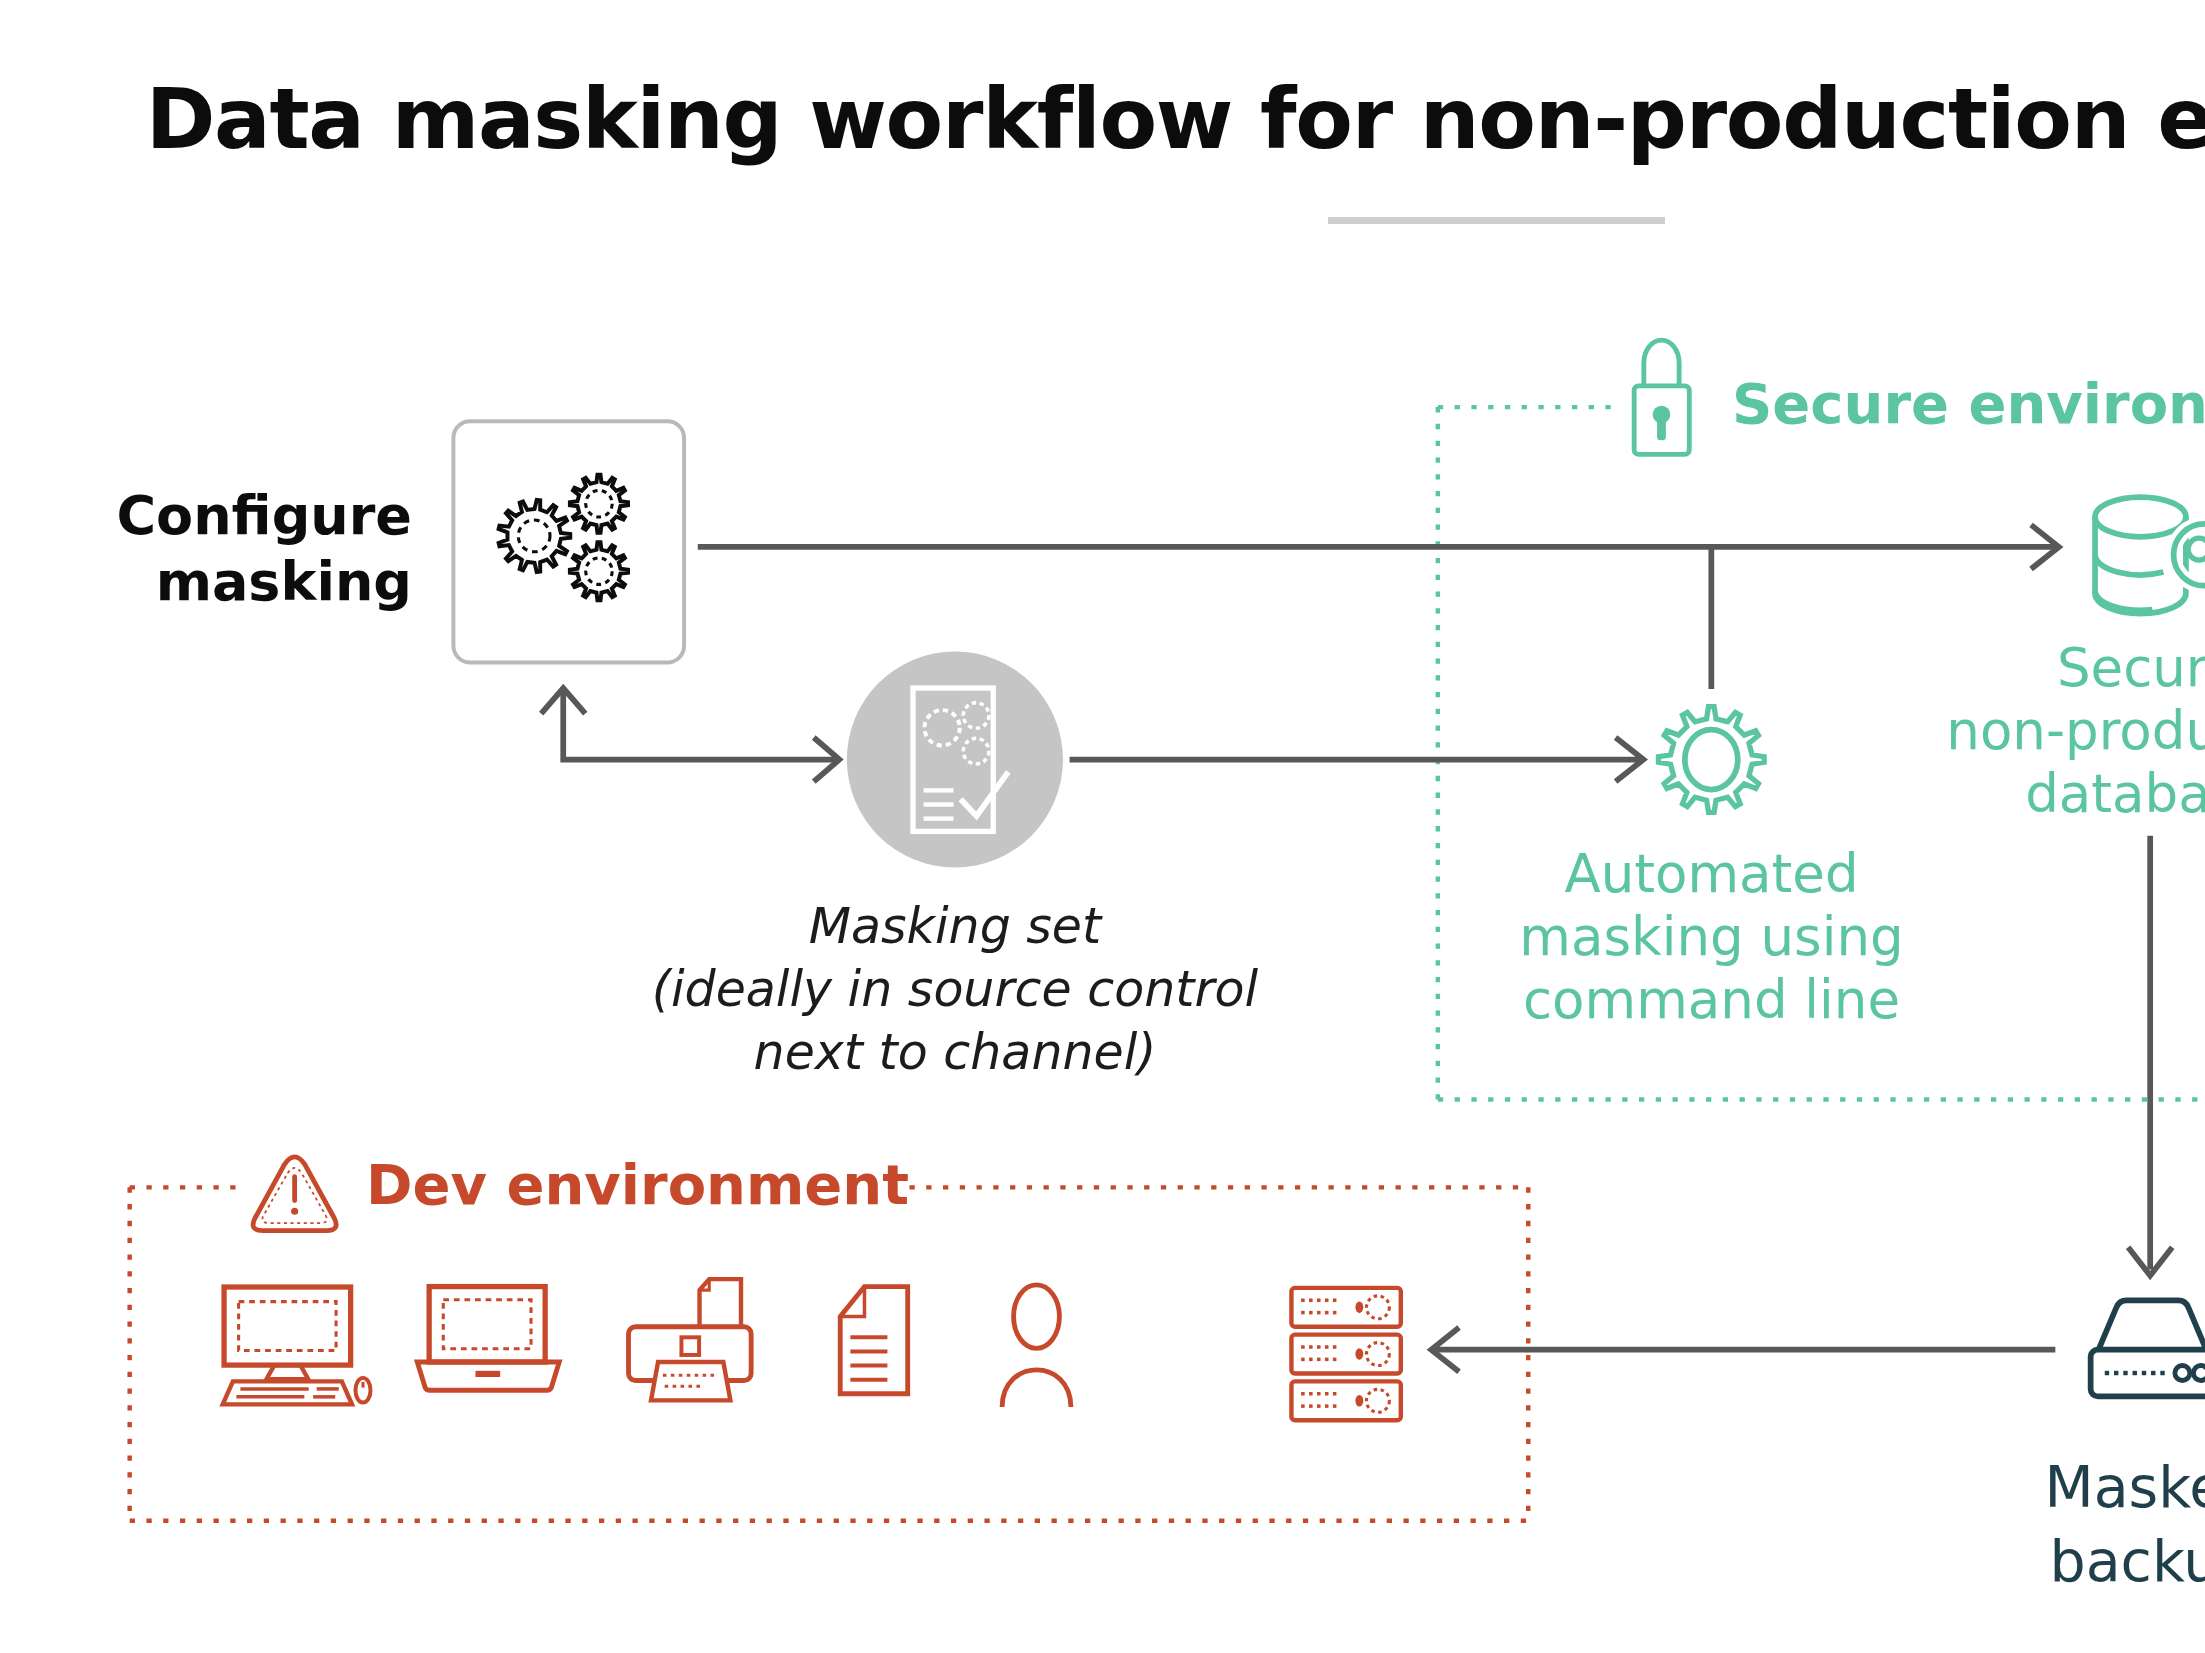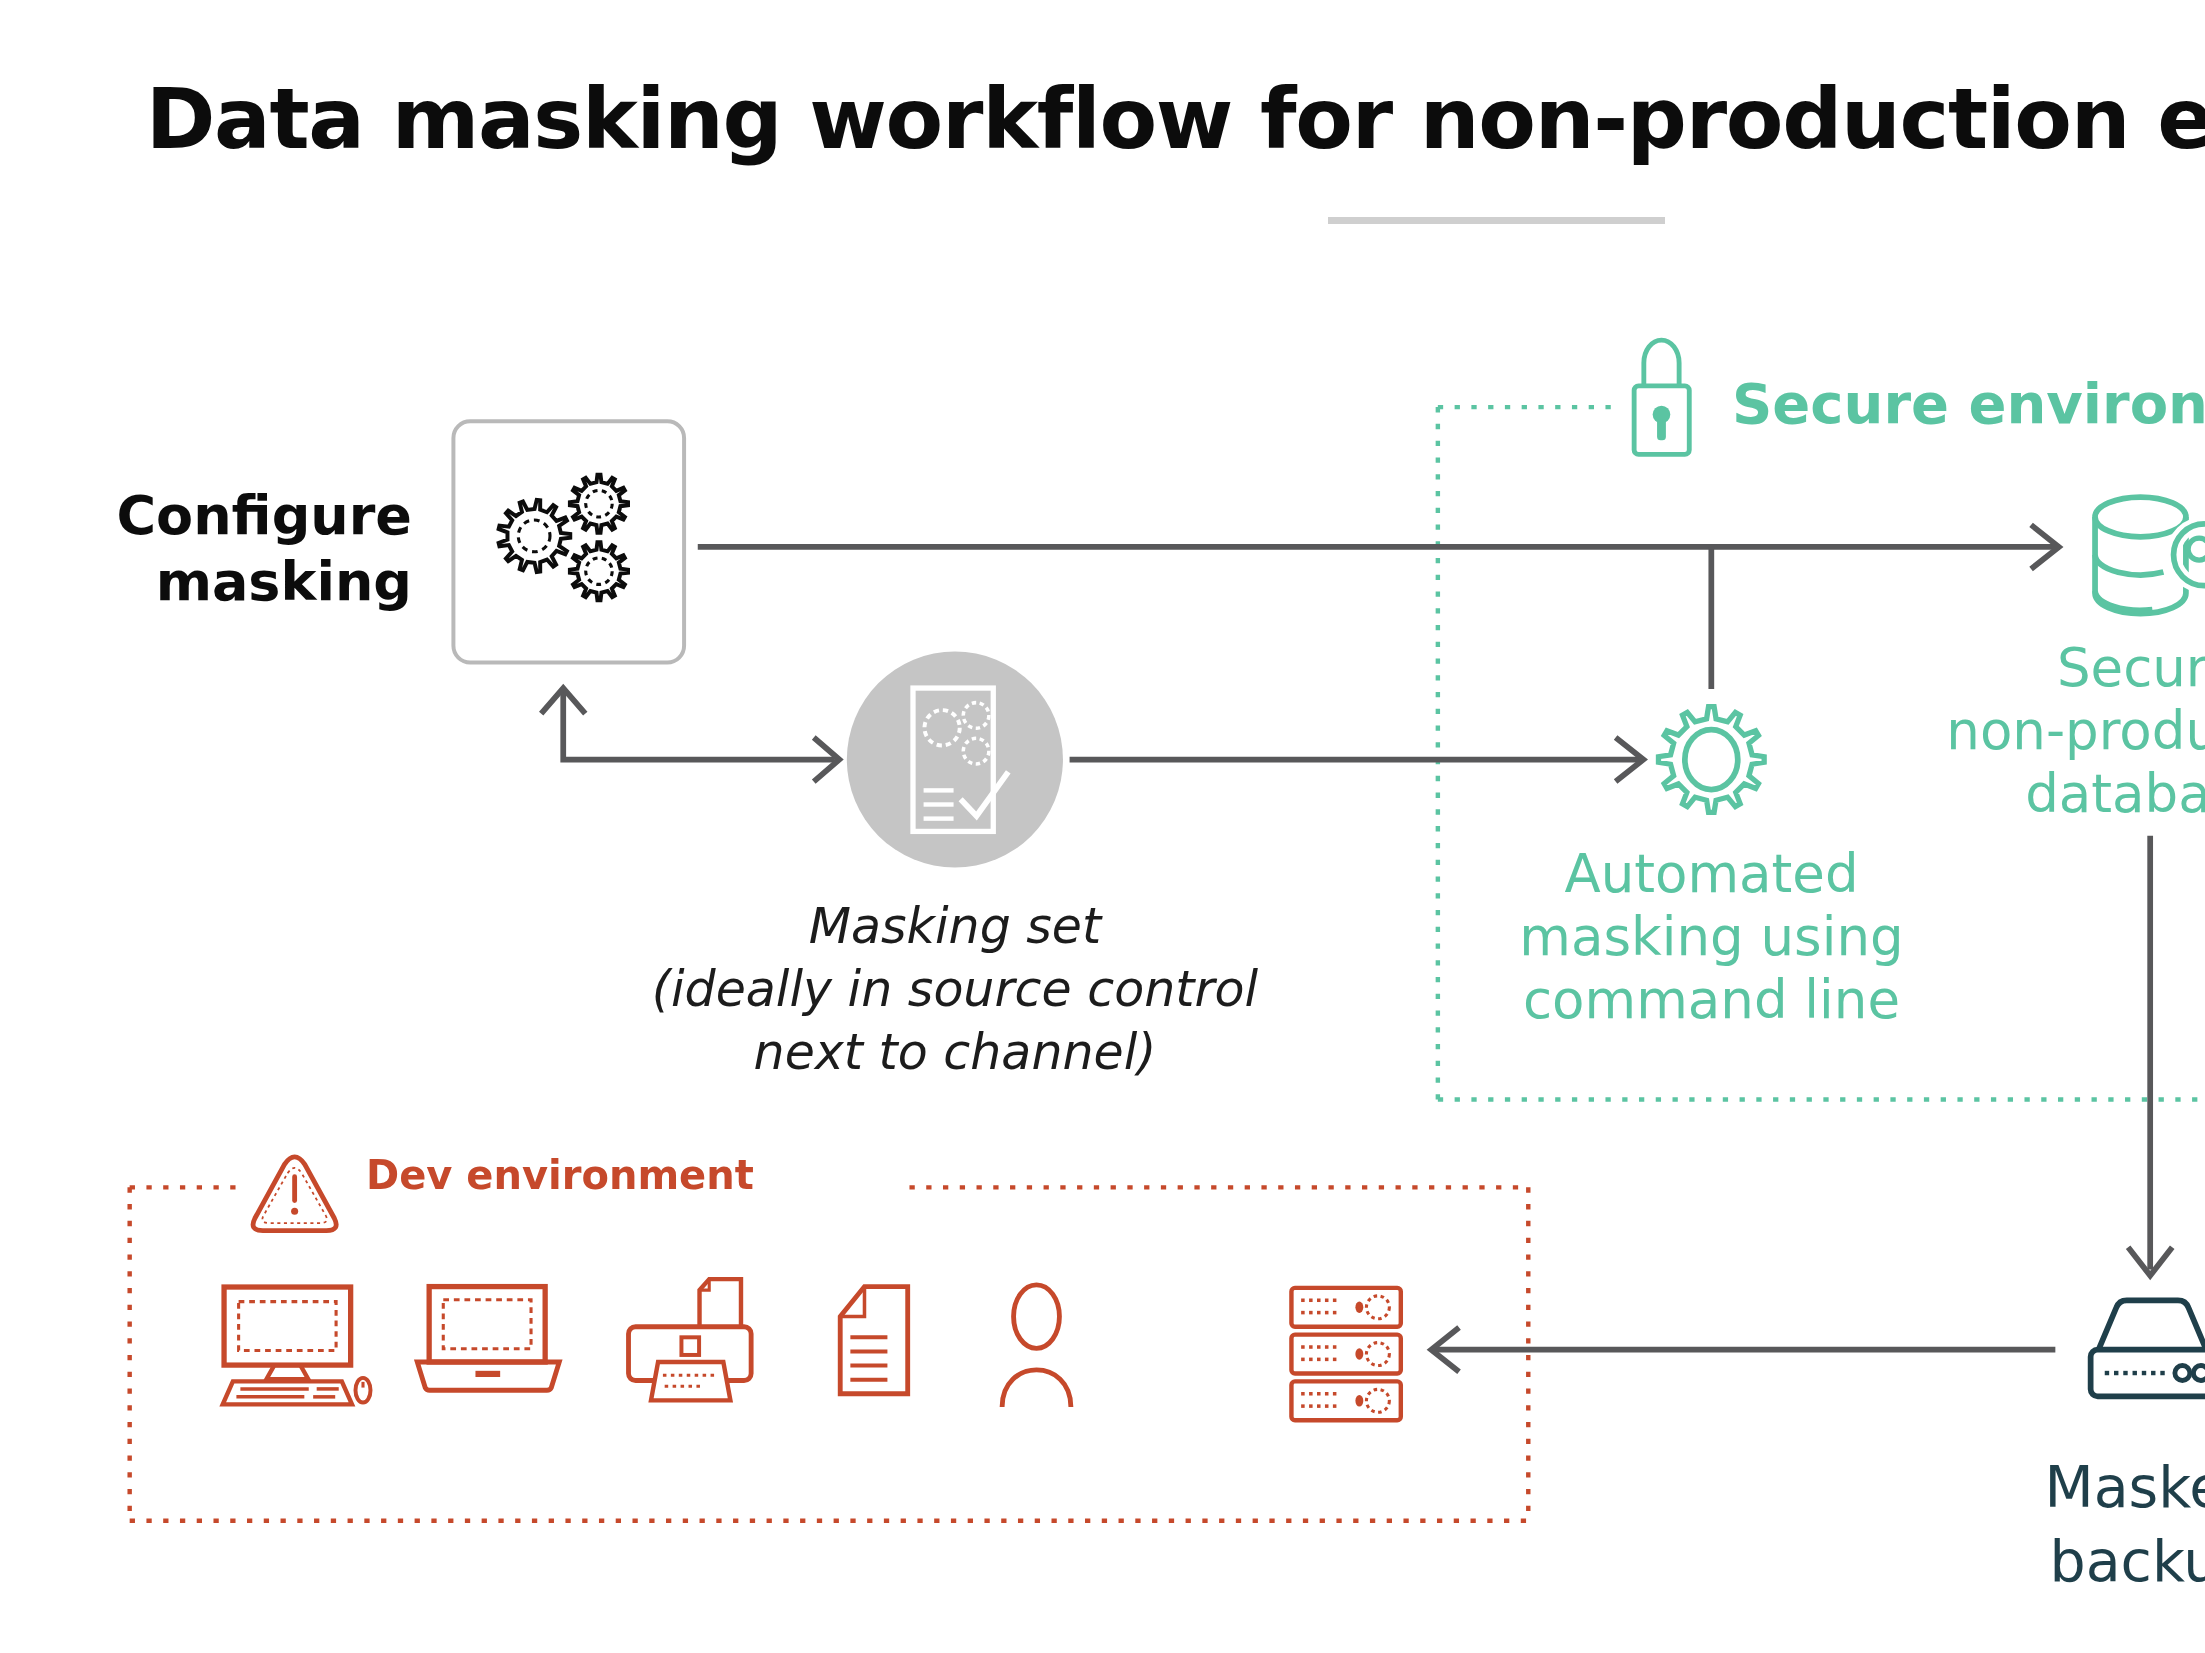--- a/index.html
+++ b/index.html
@@ -6,21 +6,21 @@
   #canvas{position:relative;width:2941px;height:1654px;background:#fff;overflow:hidden;
           font-family:"DejaVu Sans","Liberation Sans",sans-serif;}
   #art{position:absolute;left:0;top:0;}
   .lbl{position:absolute;white-space:pre-line;}
   .center{text-align:center;}
   .title{font-size:84px;font-weight:bold;color:var(--ink);letter-spacing:-1.3px;width:100%;left:0;top:70px;text-align:center;}
   .rule{position:absolute;left:1328px;top:217px;width:337px;height:7px;background:var(--rule);}
   .config-label{right:2529px;left:auto;top:483px;width:706px;text-align:right;
                 font-size:54px;font-weight:bold;color:var(--ink);line-height:66px;}
   .sec-header{left:1732px;top:371px;font-size:56px;font-weight:bold;color:var(--green);}
-  .dev-header{left:366px;top:1152px;font-size:40px;font-weight:bold;color:var(--red);}
+  .dev-header{left:366px;top:1152px;font-size:56px;font-weight:bold;color:var(--red);}
   .node{font-size:53px;line-height:63px;color:var(--green);}
   .caption{left:580px;top:895px;width:750px;font-size:49px;line-height:63px;
            font-style:italic;color:var(--ink2);}
   .automated{left:1403px;top:842px;width:617px;}
   .dbl{left:1795px;top:636px;width:706px;}
   .masked{left:1844px;top:1450px;width:617px;font-size:57px;line-height:74px;color:var(--navy);}
   
   .sg{stroke:var(--green);fill:none;}
   .sr{stroke:var(--red);fill:none;}
   .sn{stroke:var(--navy);fill:none;}

